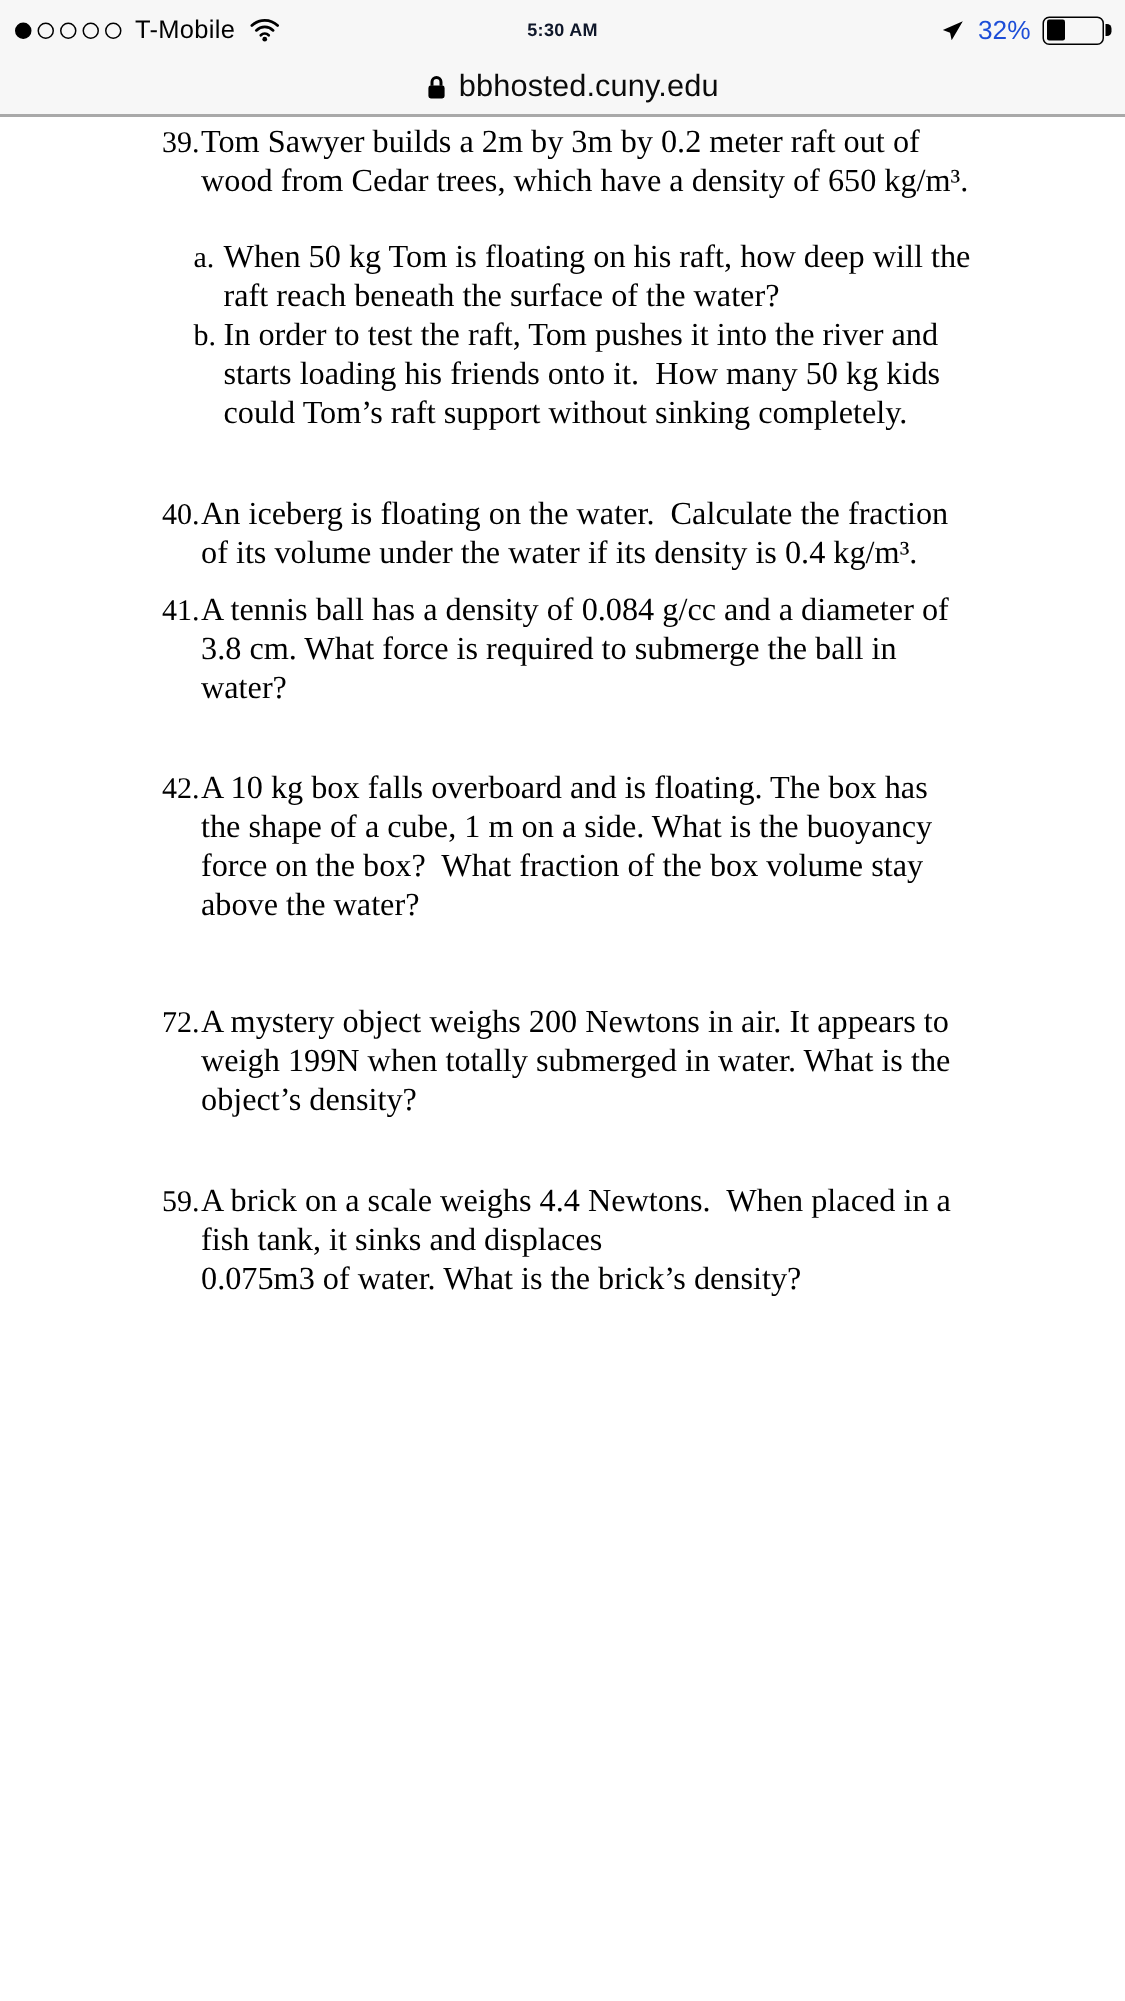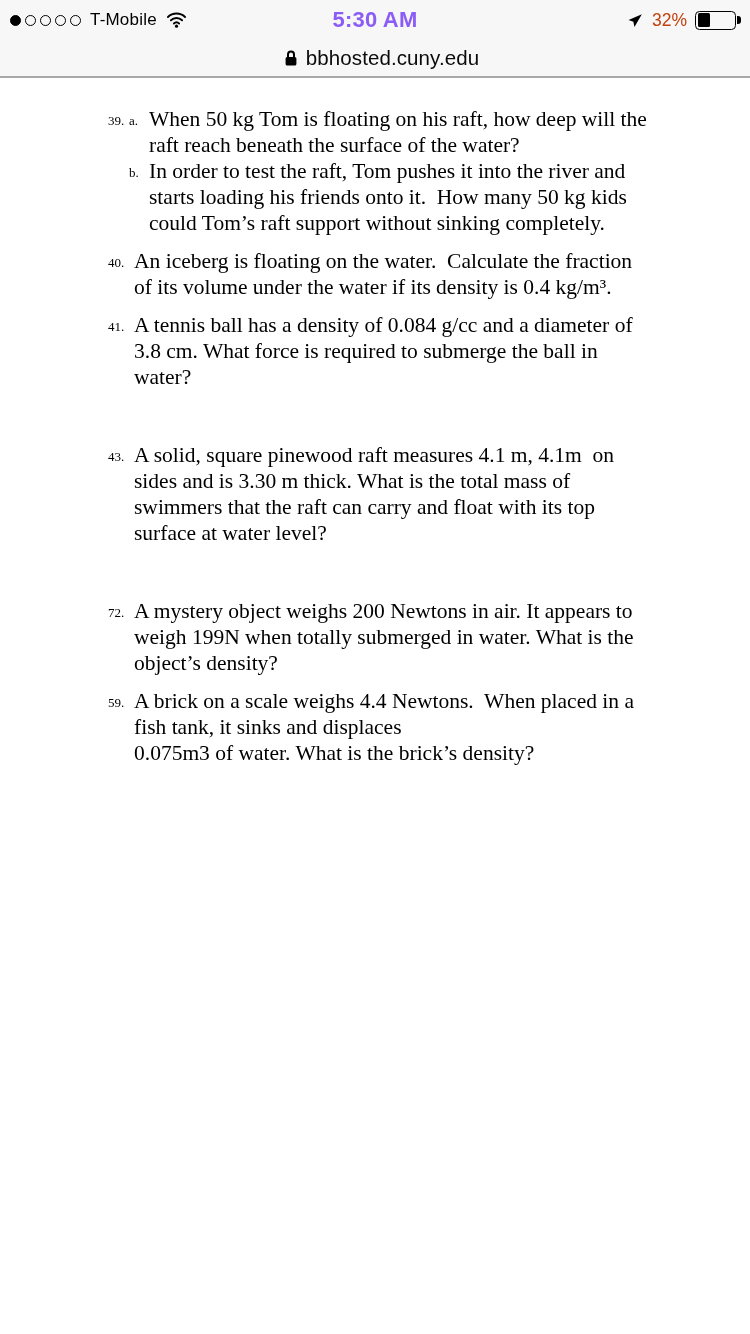--- a/index.html
+++ b/index.html
@@ -28,48 +28,48 @@
   .dots { display: flex; align-items: center; gap: 4px; }
   .dot { width: 11px; height: 11px; border: 1.5px solid #000; border-radius: 50%; }
   .dot.filled { background: #000; }
   .carrier { font-size: 17px; color: #000; letter-spacing: 0.2px; padding-left: 2px; }
   .wifi { display: flex; align-items: center; margin-left: 2px; }
   .time-wrap {
     position: absolute; left: 0; right: 0; top: 0; height: 40px;
     display: flex; align-items: center; justify-content: center;
     z-index: 1;
   }
-  .time { font-size: 22px; font-weight: 700; color: #8b5cf6; letter-spacing: 0.2px; }
+  .time { font-size: 12px; font-weight: 700; color: #0f172a; letter-spacing: 0.2px; }
   .right-cluster { margin-left: auto; display: flex; align-items: center; gap: 8px; z-index: 2; }
-  .pct { font-size: 17.5px; color: #c2410c; }
+  .pct { font-size: 17.5px; color: #1d4ed8; }
   .battery { position: relative; width: 41px; height: 19px; border: 1.5px solid #000; border-radius: 4.5px; margin-right: 4px; }
   .battery-fill { position: absolute; left: 1.5px; top: 1.5px; bottom: 1.5px; width: 12px; background: #000; border-radius: 1.5px; }
   .battery-nub { position: absolute; right: -5.5px; top: 4px; width: 3.5px; height: 8px; background: #000; border-radius: 0 3px 3px 0; }
 
   .urlbar {
     height: 36px;
     display: flex; align-items: center; justify-content: center; gap: 8px; margin-left: 13px;
   }
   .url-domain { font-size: 20.5px; color: #0b0b0b; letter-spacing: 0.1px; }
 
   
   .doc {
     padding: 3px 48px 0 108px;
     font-family: "Liberation Serif", "DejaVu Serif", serif;
     font-size: 21.5px;
     line-height: 26px;
     color: #000;
   }
-  .problem { position: relative; padding-left: 26px; margin-top: 12px; }
+  .problem { position: relative; padding-left: 26px; margin-top: 41px; }
   .problem.first { margin-top: 0; }
   .problem.tight { margin-top: 12px; }
   .problem.wide { margin-top: 52px; }
   .pnum, .snum {
     position: absolute; left: 0; top: 2.5px;
-    font-size: 13px; line-height: 23px; color: #000;
+    font-size: 20px; line-height: 23px; color: #000;
   }
   .ptext, .stext { white-space: pre-wrap; }
   .sublist { margin-top: 25px; margin-left: -5px; }
   .subitem { position: relative; padding-left: 20px; }
 </style>
 </head>
 <body>
 
 <div class="screen">
 
@@ -121,20 +121,22 @@
         </svg>
       </span>
       <span class="url-domain">bbhosted.cuny.edu</span>
     </div>
   </div>
 
   <div class="doc">
 
     <div class="problem first">
       <span class="pnum">39.</span>
+      <div class="ptext">Tom Sawyer builds a 2m by 3m by 0.2 meter raft out of
+wood from Cedar trees, which have a density of 650 kg/m³.</div>
       <div class="sublist">
         <div class="subitem">
           <span class="snum">a.</span>
           <div class="stext">When 50 kg Tom is floating on his raft, how deep will the
 raft reach beneath the surface of the water?</div>
         </div>
         <div class="subitem">
           <span class="snum">b.</span>
           <div class="stext">In order to test the raft, Tom pushes it into the river and
 starts loading his friends onto it.  How many 50 kg kids
@@ -149,28 +151,28 @@
 of its volume under the water if its density is 0.4 kg/m³.</div>
     </div>
 
     <div class="problem tight">
       <span class="pnum">41.</span>
       <div class="ptext">A tennis ball has a density of 0.084 g/cc and a diameter of
 3.8 cm. What force is required to submerge the ball in
 water?</div>
     </div>
 
+    <div class="problem">
+      <span class="pnum">42.</span>
+      <div class="ptext">A 10 kg box falls overboard and is floating. The box has
+the shape of a cube, 1 m on a side. What is the buoyancy
+force on the box?  What fraction of the box volume stay
+above the water?</div>
+    </div>
 
-    <div class="problem wide">
-      <span class="pnum">43.</span>
-      <div class="ptext">A solid, square pinewood raft measures 4.1 m, 4.1m  on
-sides and is 3.30 m thick. What is the total mass of
-swimmers that the raft can carry and float with its top
-surface at water level?</div>
-    </div>
 
     <div class="problem wide">
       <span class="pnum">72.</span>
       <div class="ptext">A mystery object weighs 200 Newtons in air. It appears to
 weigh 199N when totally submerged in water. What is the
 object’s density?</div>
     </div>
 
     <div class="problem">
       <span class="pnum">59.</span>

